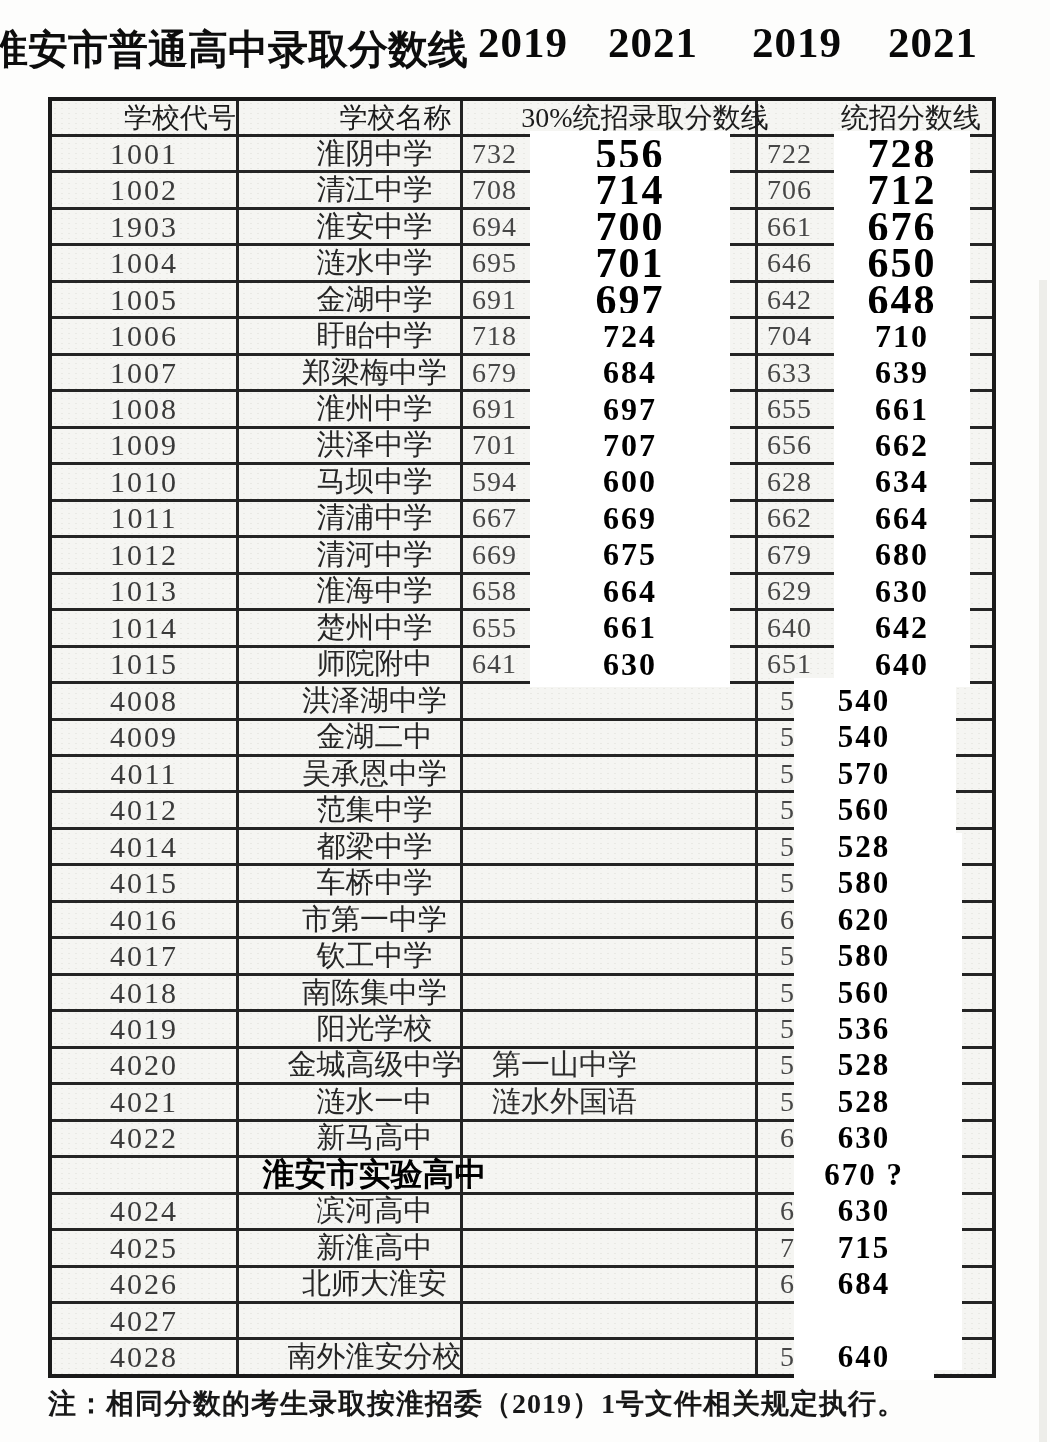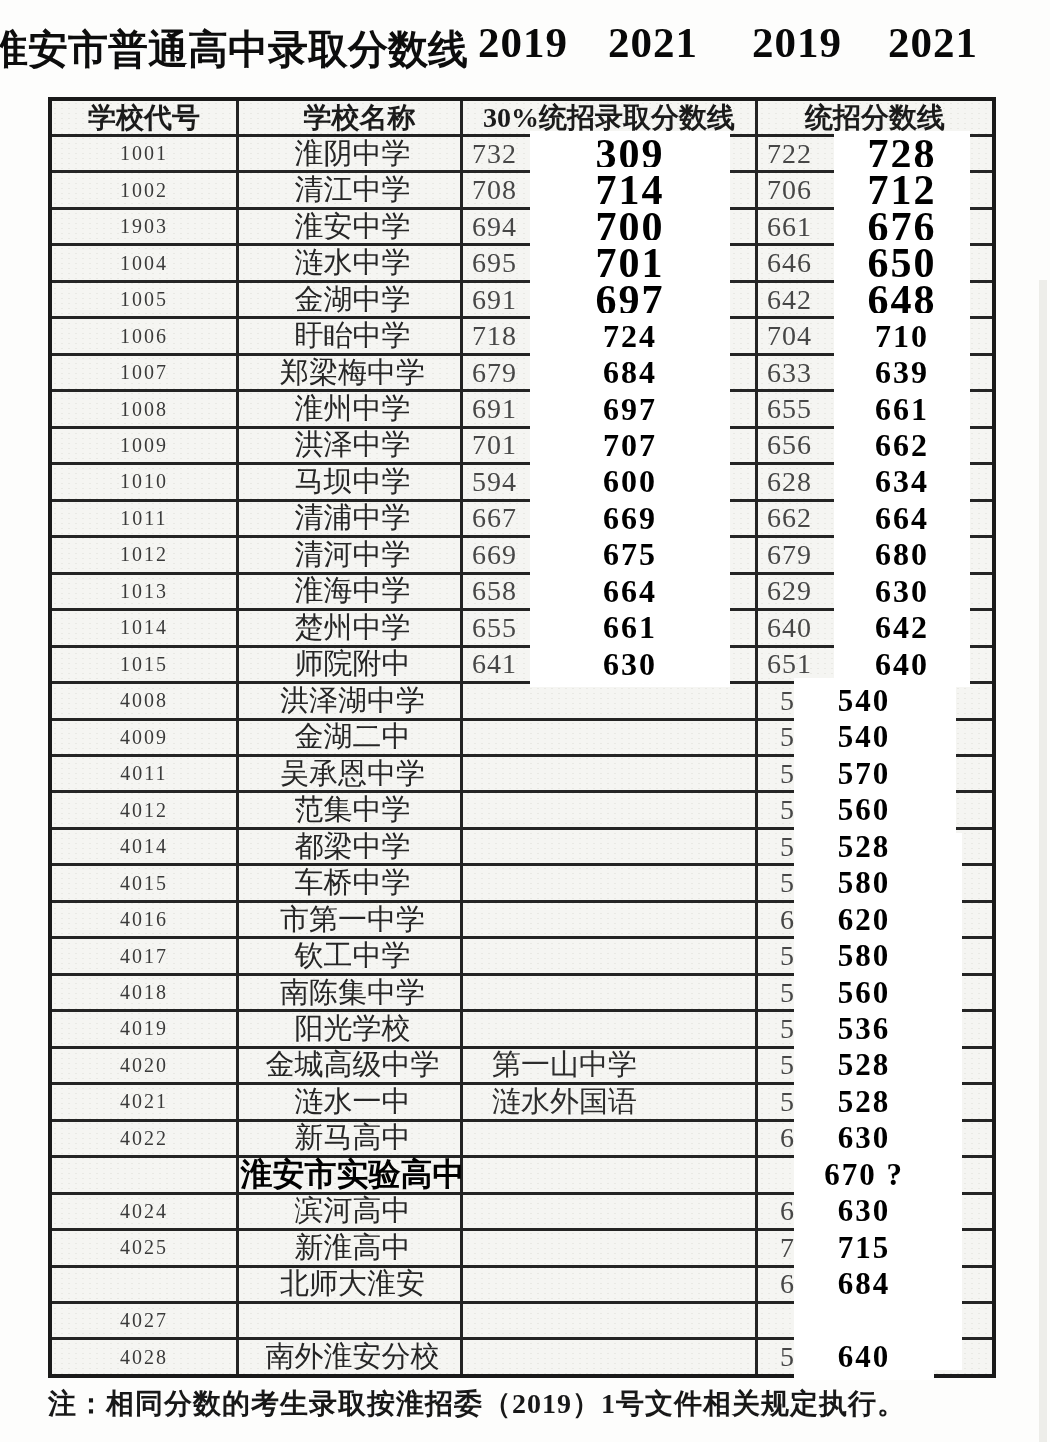--- a/index.html
+++ b/index.html
@@ -21,21 +21,21 @@
   .table {
     position:absolute; left:48px; top:97px; width:948px; height:1281px;
     border:4px solid #1a1a1a; box-sizing:border-box; z-index:1;
     background-color:#f5f5f2;
     background-image: radial-gradient(#e9e9e4 1px, transparent 1px);
     background-size:7px 5px;
   }
   .thead { position:absolute; top:0; left:0; width:100%; height:33px; border-bottom:3px solid #222; }
   .th {
     position:absolute; top:0; height:33px; display:flex; align-items:center; justify-content:center;
-    font-size:28px; font-weight:bold; color:#1b1b1b; z-index:3;
+    font-size:28px; font-weight:normal; color:#1b1b1b; z-index:3;padding-left:36px;
   }
   .th1 { left:0;     width:184px; }
   .th2 { left:197px; width:221px; }
   .th3 { left:411px; width:292px;text-align:right; }
   .th4 { left:706px; width:234px; }
 
   .tbody { position:absolute; top:36px; left:0; right:0; bottom:0; display:flex; flex-direction:column; }
   .row { position:relative; flex:1; border-bottom:3px solid #242424; }
   .row:last-child { border-bottom:none; }
 
@@ -46,22 +46,22 @@
   .strip { position:absolute; background:#fff; z-index:2; }
   .stripA  { left:478px; width:200px; top:30px; height:547px; }
   .stripB1 { left:782px; width:122px; top:30px; height:702px; }
   .stripB2 { left:742px; width:168px; top:732px; height:537px; }
 
   
   .cell {
     position:absolute; top:0; height:100%; display:flex; align-items:center;
     z-index:3; font-family:"Liberation Serif", serif; white-space:nowrap;
   }
-  .c-code { left:0; width:184px; justify-content:center; font-size:20px; color:#3a3a3a; letter-spacing:2px; }
-  .c-name { left:173px; width:255px; justify-content:center; font-size:29px; color:#262626;text-align:right; }
+  .c-code { left:0; width:184px; justify-content:center; font-size:30px; color:#3a3a3a; letter-spacing:2px; }
+  .c-name { left:195px; width:255px; justify-content:center; font-size:29px; color:#262626;text-align:right; }
   .c-name-bold { font-weight:bold; font-size:32px; color:#000; }
   .num { font-size:28px; color:#474747; letter-spacing:1px; }
   .s30-2019 { left:420px; width:95px; }
   .tz-2019  { left:715px; width:95px; }
   .s30-text { left:440px; width:250px; font-size:29px; color:#2d2d2d; }
 
   .bold21 {
     position:absolute; top:-6px; height:calc(100% + 12px); display:flex;
     align-items:center; justify-content:center; background:#fff;
     font-weight:bold; color:#000; z-index:4; letter-spacing:2px;
@@ -102,21 +102,21 @@
 
     <div class="strip stripA"></div>
     <div class="strip stripB1"></div>
     <div class="strip stripB2"></div>
 
     <div class="tbody">
         <div class="row">
           <div class="cell c-code">1001</div>
           <div class="cell c-name">淮阴中学</div>
           <div class="cell num s30-2019">732</div>
-          <div class="bold21 b30">309</div>
+          <div class="bold21 b30">556</div>
           <div class="cell num tz-2019">722</div>
           <div class="bold21 btz">728</div>
         </div>
         <div class="row">
           <div class="cell c-code">1002</div>
           <div class="cell c-name">清江中学</div>
           <div class="cell num s30-2019">708</div>
           <div class="bold21 b30">714</div>
           <div class="cell num tz-2019">706</div>
           <div class="bold21 btz">712</div>
@@ -315,20 +315,21 @@
           <div class="cell num tz-2019">624</div>
           <div class="bold21 btz">630</div>
         </div>
         <div class="row">
           <div class="cell c-code">4025</div>
           <div class="cell c-name">新淮高中</div>
           <div class="cell num tz-2019">709</div>
           <div class="bold21 btz">715</div>
         </div>
         <div class="row">
+          <div class="cell c-code">4026</div>
           <div class="cell c-name">北师大淮安</div>
           <div class="cell num tz-2019">678</div>
           <div class="bold21 btz">684</div>
         </div>
         <div class="row">
           <div class="cell c-code">4027</div>
         </div>
         <div class="row">
           <div class="cell c-code">4028</div>
           <div class="cell c-name">南外淮安分校</div>

